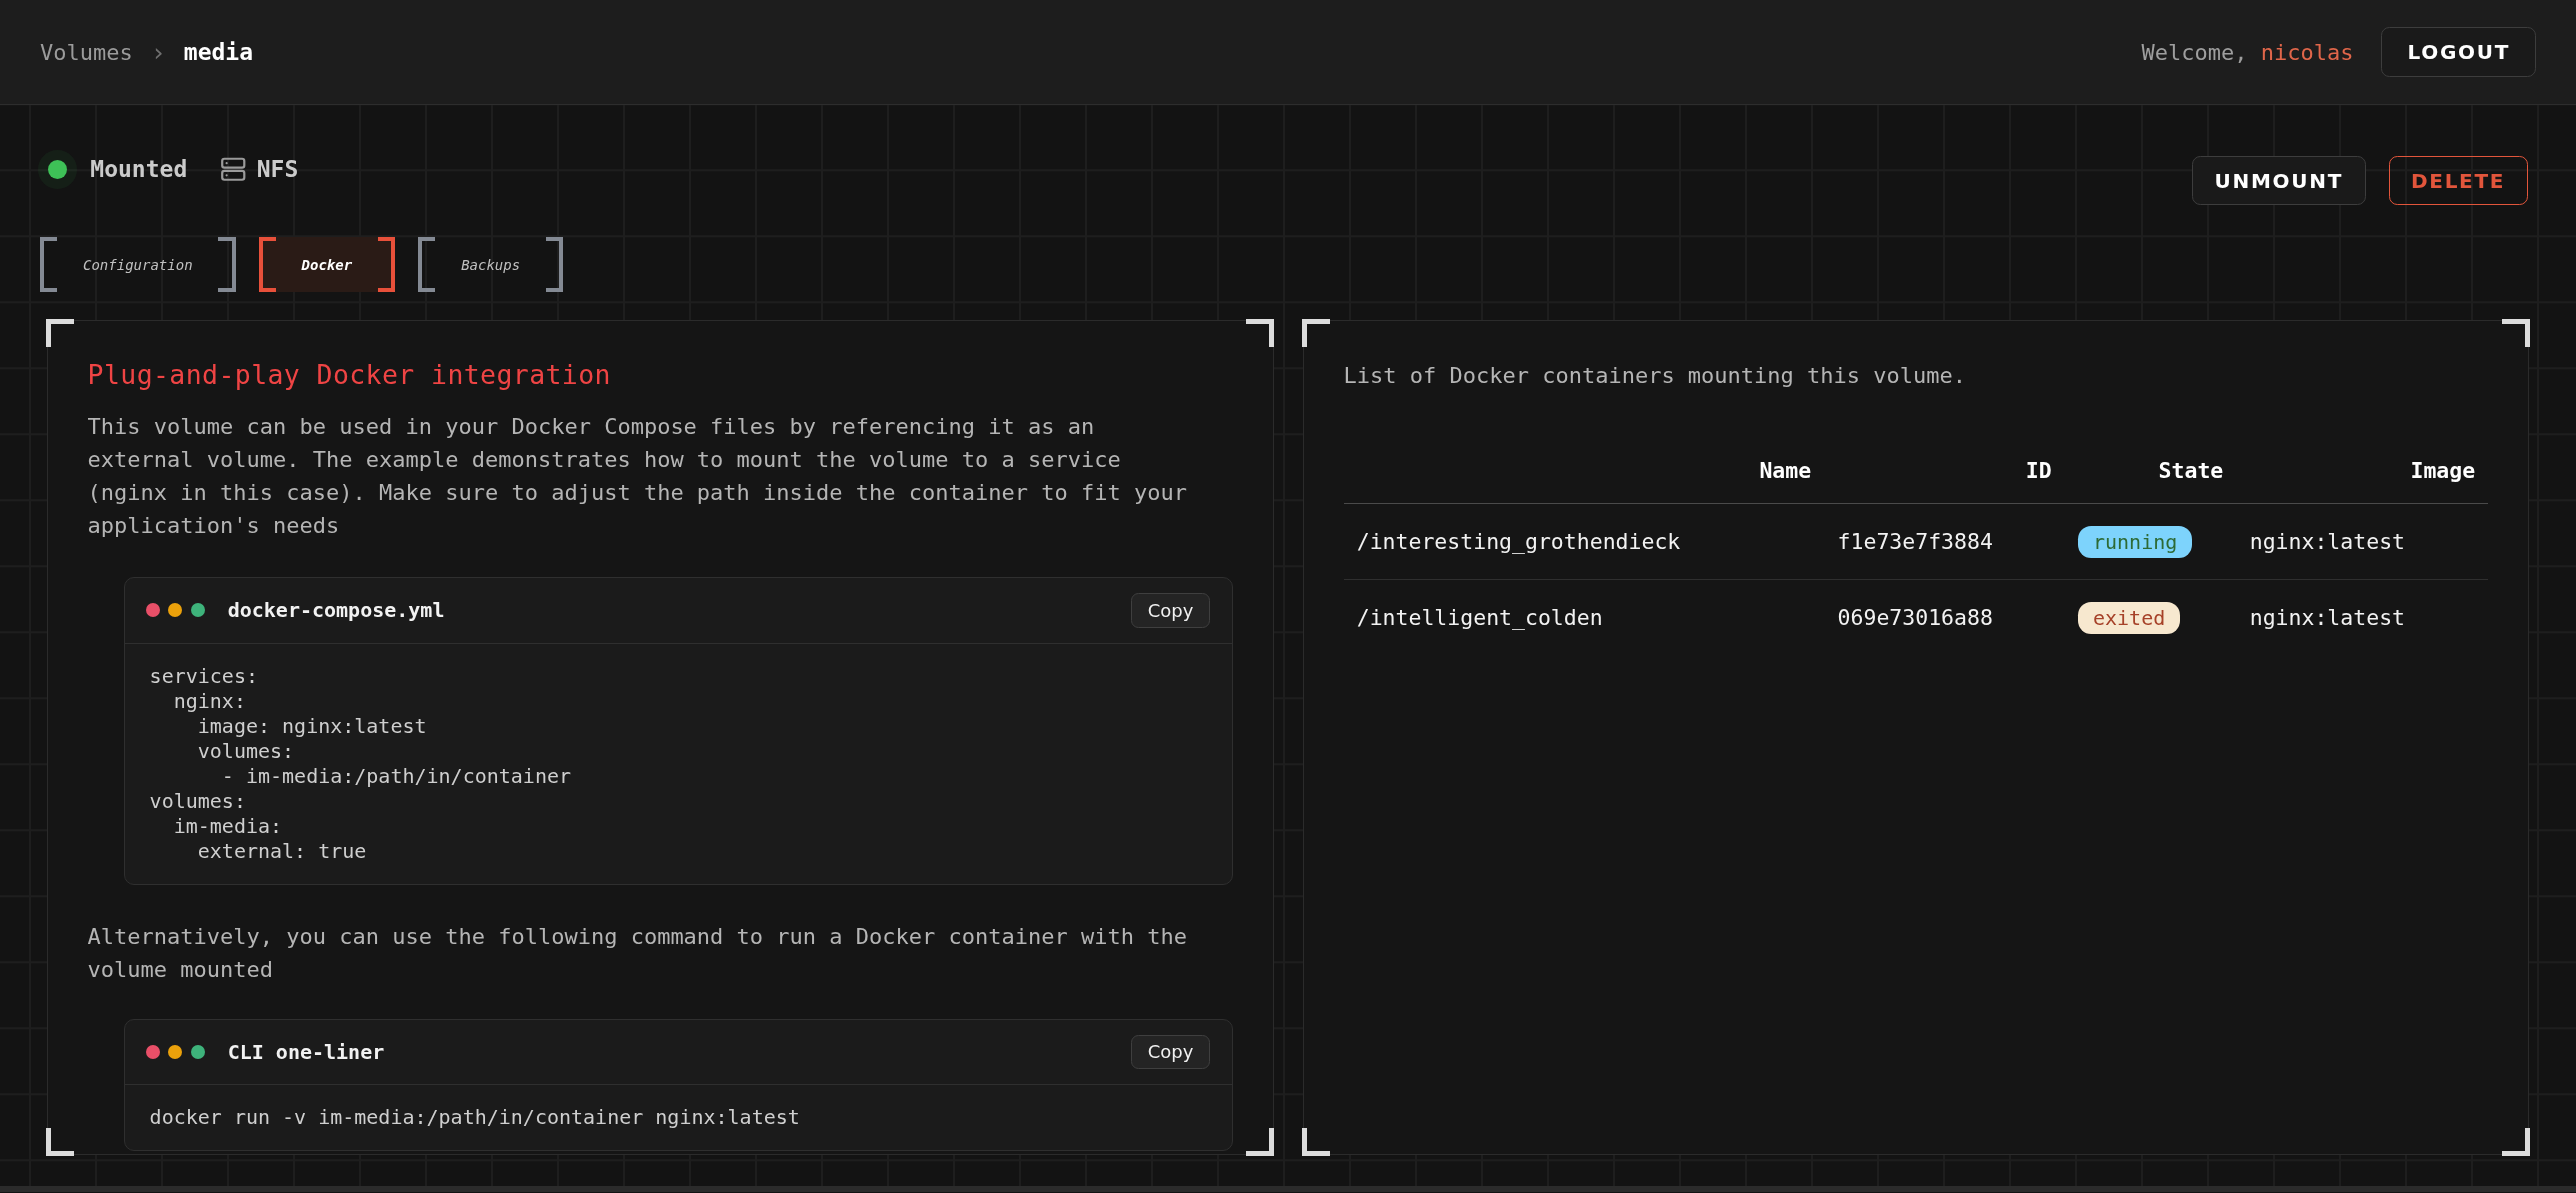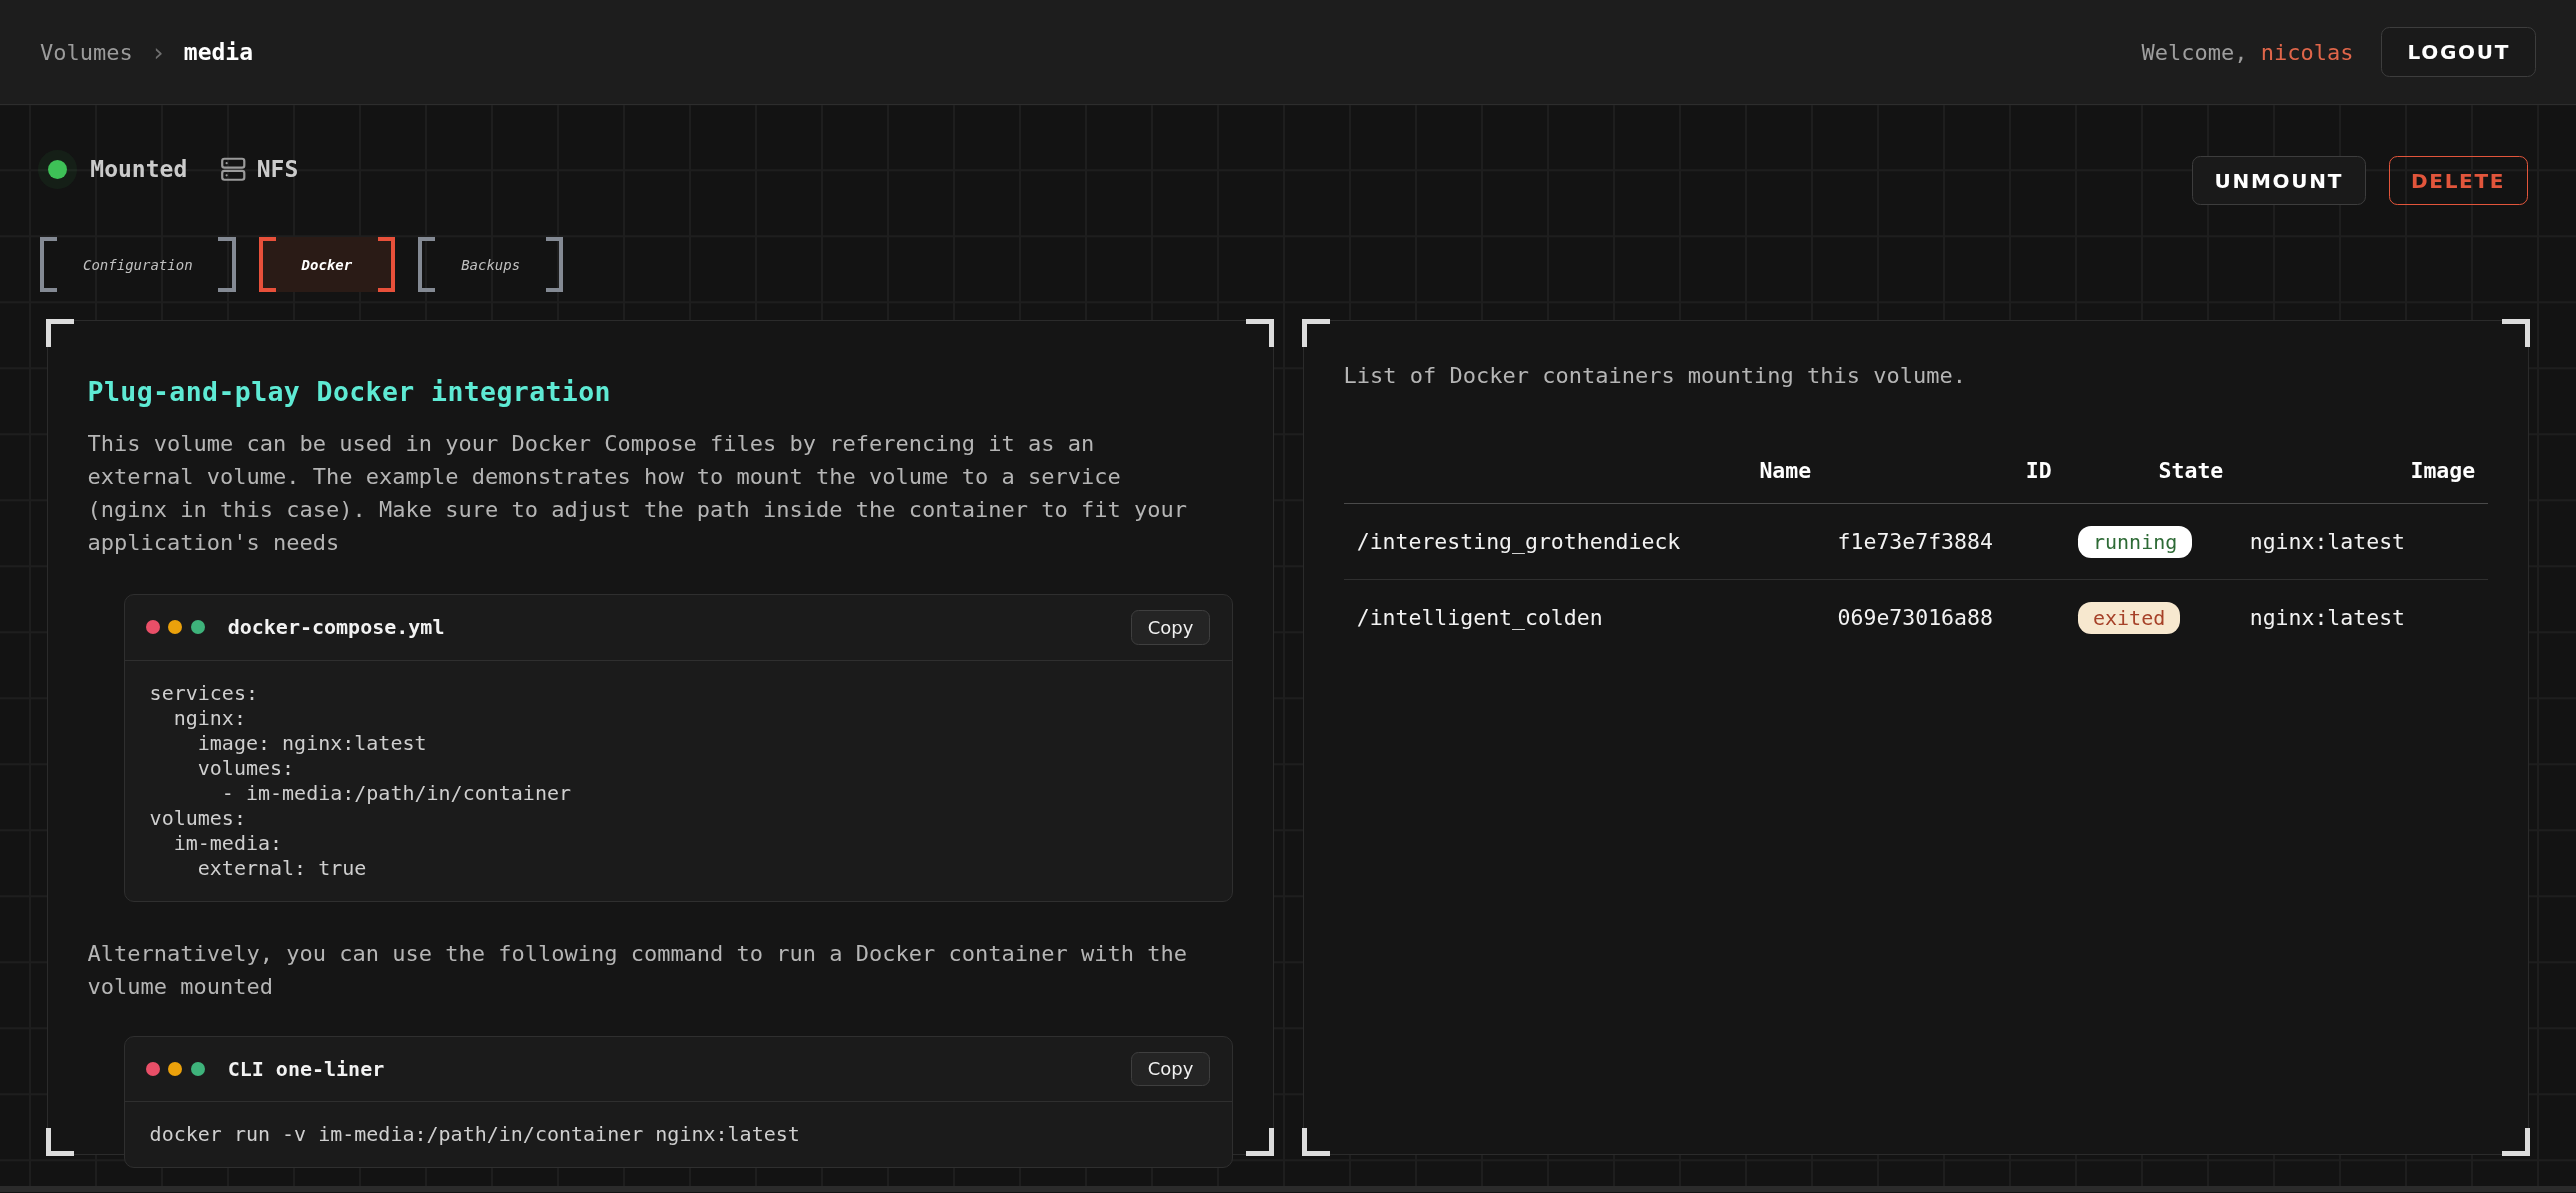--- a/index.html
+++ b/index.html
@@ -81,21 +81,21 @@
     position:relative; width:1228px; height:835px;
     background:#151515; border:1.7px solid #2b2b2b;
     padding:38px 40px;
   }
   .corner { position:absolute; width:28px; height:28px; pointer-events:none; }
   .corner.tl { top:-1.7px; left:-1.7px; border-top:5px solid #dcdcdc; border-left:5px solid #dcdcdc; }
   .corner.tr { top:-1.7px; right:-1.7px; border-top:5px solid #dcdcdc; border-right:5px solid #dcdcdc; }
   .corner.bl { bottom:-1.7px; left:-1.7px; border-bottom:5px solid #dcdcdc; border-left:5px solid #dcdcdc; }
   .corner.br { bottom:-1.7px; right:-1.7px; border-bottom:5px solid #dcdcdc; border-right:5px solid #dcdcdc; }
 
-  .panel h2 { font-size:26.5px; font-weight:bold; color:#5eead4; margin-bottom:20px; letter-spacing:0.4px;margin-top:17px; }
+  .panel h2 { font-size:26.5px; font-weight:normal; color:#ef4444; margin-bottom:20px; letter-spacing:0.4px; }
   .panel .desc { font-size:22px; line-height:33px; color:#b5b5b5; max-width:1100px; }
 
   
   .codeblock {
     margin-top:35px; background:#1b1b1b;
     border:1.7px solid #2f2f2f; border-radius:10px; overflow:hidden;margin-left:36px;
   }
   .code-header {
     display:flex; align-items:center; padding:15px 21.5px;
     border-bottom:1.7px solid #2f2f2f;
@@ -124,21 +124,21 @@
   }
   .ctable td {
     font-size:21.5px; color:#f2f2f2; padding:21.5px 13.2px;
     border-bottom:1.7px solid #2f2f2f;
   }
   .ctable tr:last-child td { border-bottom:none; }
   .col-name { width:42%; } .col-id { width:21%; } .col-state { width:15%; } .col-image { width:22%; }
   .pill {
     display:inline-block; font-size:20px; padding:4.1px 15px; border-radius:13.2px;
   }
-  .pill.running { background:#ffffff; color:#2d6a35; }
+  .pill.running { background:#7dd3fc; color:#2d6a35; }
   .pill.exited  { background:#f7e8cf; color:#a64128; }
 
   .bottom-strip { position:absolute; left:0; right:0; bottom:0; height:5.8px; background:#2b2b2b; }
 </style>
 </head>
 <body>
 
 <header class="topbar">
   <nav class="breadcrumb">
     <span class="crumb-parent">Volumes</span>

